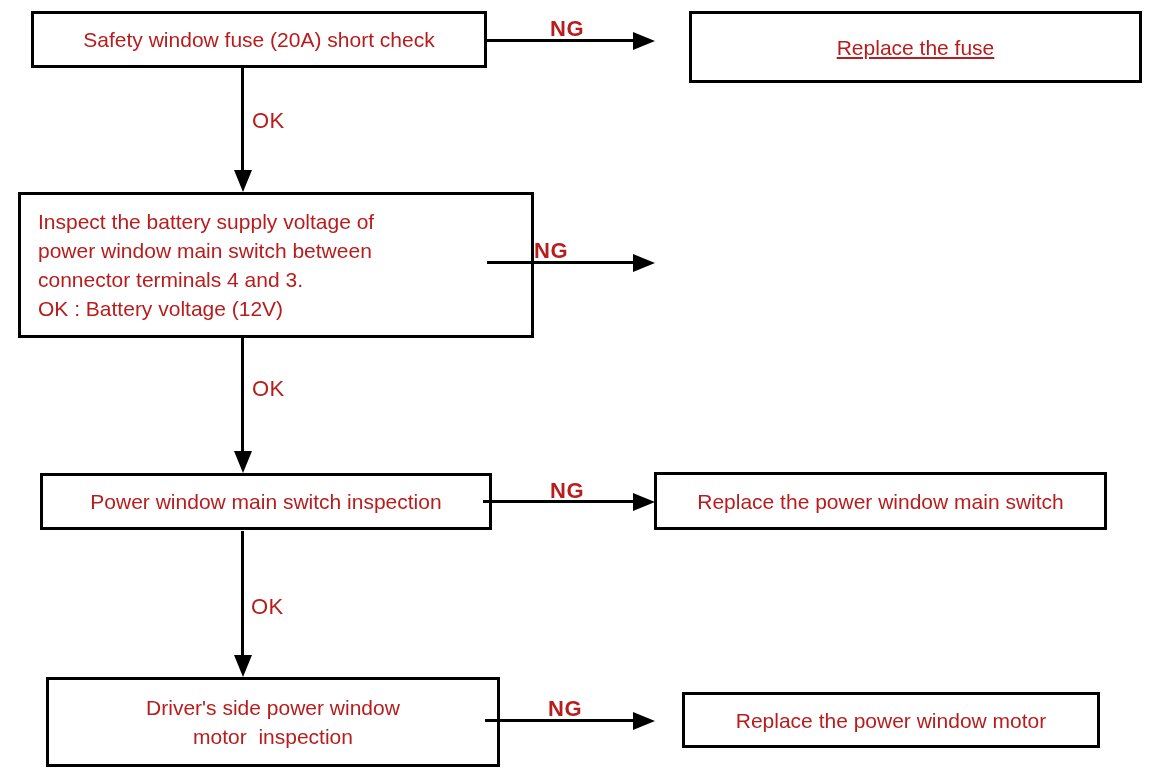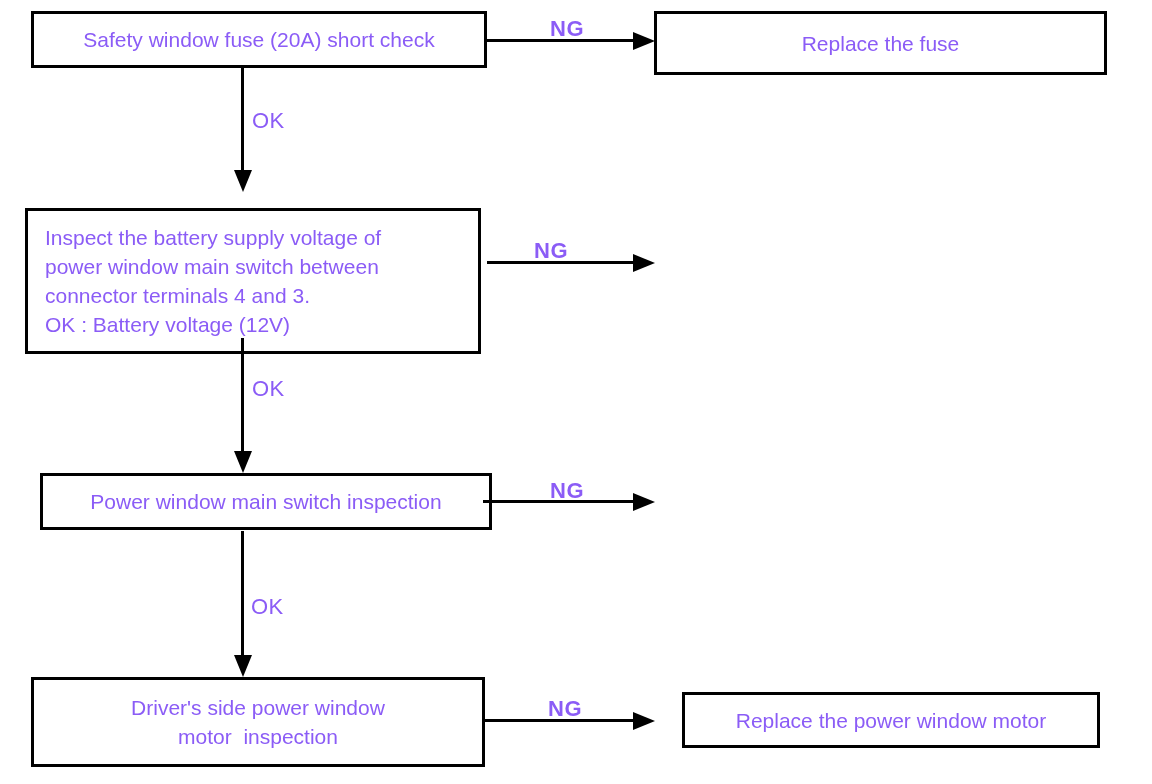--- a/index.html
+++ b/index.html
@@ -2,21 +2,21 @@
 <html><head>
 <meta charset="utf-8">
 <style>
   html, body { margin: 0; padding: 0; background: #ffffff; }
   .canvas {
     position: relative;
     width: 1152px;
     height: 784px;
     background: #ffffff;
     font-family: "Liberation Sans", "DejaVu Sans", sans-serif;
-    color: #8b5cf6;
+    color: #b91c1c;
     overflow: hidden;
   }
   .box {
     position: absolute;
     box-sizing: border-box;
     border: 3px solid #000;
     background: #fff;
     font-size: 21px;
     line-height: 29px;
     white-space: pre-wrap;
@@ -64,47 +64,48 @@
 </style>
 </head>
 <body>
 
 <div class="canvas">
 
   <div class="box box-center" style="left:31px; top:11px; width:456px; height:57px;">Safety window fuse (20A) short check</div>
   <div class="hline" style="left:487px; top:39px; width:146px;"></div>
   <div class="hhead" style="left:633px; top:32px;"></div>
   <div class="lbl" style="left:500px; top:8px;">NG</div>
-  <div class="box box-center" style="left:654px; top:11px; width:453px; height:64px;">Replace the fuse</div>
+  <div class="box box-center" style="left:689px; top:11px; width:453px; height:72px;text-decoration:underline;">Replace the fuse</div>
 
   <div class="vline" style="left:241px; top:68px; height:102px;"></div>
   <div class="vhead" style="left:234px; top:170px;"></div>
   <div class="oklbl" style="left:252px; top:108px;">OK</div>
 
-  <div class="box box-left" style="left:25px; top:192px; width:456px; height:146px;margin-top:16px;">Inspect the battery supply voltage of
+  <div class="box box-left" style="left:18px; top:192px; width:516px; height:146px;">Inspect the battery supply voltage of
 power window main switch between
 connector terminals 4 and 3.
 OK : Battery voltage (12V)</div>
   <div class="hline" style="left:487px; top:261px; width:146px;"></div>
   <div class="hhead" style="left:633px; top:254px;"></div>
   <div class="lbl" style="left:484px; top:230px;">NG</div>
 
   <div class="vline" style="left:241px; top:338px; height:113px;"></div>
   <div class="vhead" style="left:234px; top:451px;"></div>
   <div class="oklbl" style="left:252px; top:376px;">OK</div>
 
   <div class="box box-center" style="left:40px; top:473px; width:452px; height:57px;">Power window main switch inspection</div>
   <div class="hline" style="left:483px; top:500px; width:150px;"></div>
   <div class="hhead" style="left:633px; top:493px;"></div>
   <div class="lbl" style="left:500px; top:470px;">NG</div>
+  <div class="box box-center" style="left:654px; top:472px; width:453px; height:58px;">Replace the power window main switch</div>
 
   <div class="vline" style="left:241px; top:531px; height:124px;"></div>
   <div class="vhead" style="left:234px; top:655px;"></div>
   <div class="oklbl" style="left:251px; top:594px;">OK</div>
 
-  <div class="box box-center" style="left:31px; top:677px; width:454px; height:90px;">Driver's side power window
+  <div class="box box-center" style="left:46px; top:677px; width:454px; height:90px;">Driver's side power window
 motor  inspection</div>
   <div class="hline" style="left:485px; top:719px; width:148px;"></div>
   <div class="hhead" style="left:633px; top:712px;"></div>
   <div class="lbl" style="left:498px; top:688px;">NG</div>
   <div class="box box-center" style="left:682px; top:692px; width:418px; height:56px;">Replace the power window motor</div>
 
 </div>
 
 </body></html>

